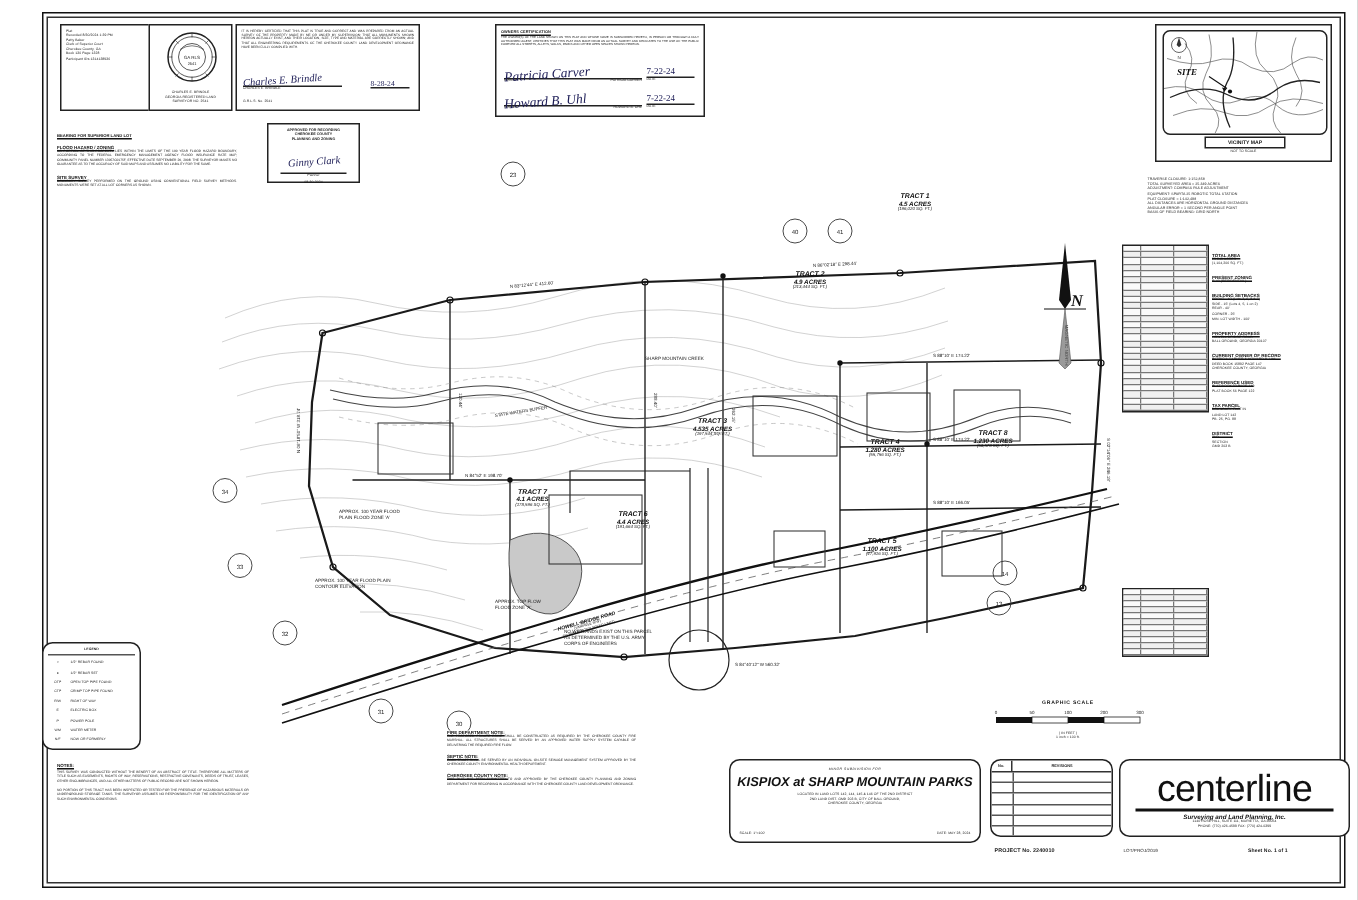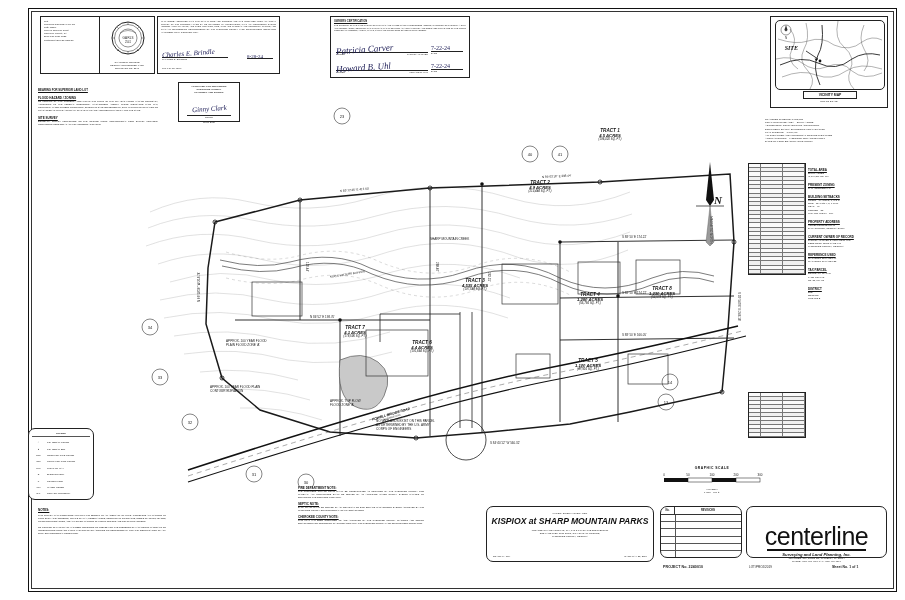--- a/index.html
+++ b/index.html
@@ -726,21 +726,21 @@
           <div style="flex: 1 1 0%;"></div>
         </div>
         <div style="display: flex; height: 6.2px; border-bottom: 0.5px solid rgb(85, 85, 85);">
           <div style="width: 14px; border-right: 0.5px solid rgb(85, 85, 85);"></div>
           <div style="flex: 1 1 0%;"></div>
         </div>
       </div>
   </div>
   <div class="tiny" style="position:absolute;left:663px;top:566px;font-weight:bold;font-size:3.6px;">PROJECT No. 2240010</div>
 
-  <div class="rbox" style="left:746px;top:506px;width:141px;height:52px;padding:12px;">
+  <div class="rbox" style="left:746px;top:506px;width:154px;height:52px;padding:2px;">
     <div class="logo ctr" style="margin-top:5px;">centerline</div>
     <div style="height:1.6px;background:#111;margin:0 8px;"></div>
     <div class="t4 ctr" style="font-style:italic;font-weight:bold;margin-top:1.5px;">Surveying and Land Planning, Inc.</div>
     <div class="tiny ctr">1140 ROSE HILL, SUITE 111, MARIETTA, GA 30064</div>
     <div class="tiny ctr">PHONE: (770) 426-4599    FAX: (770) 424-0399</div>
   </div>
   <div class="tiny" style="position:absolute;left:749px;top:566px;font-size:3px;">LOT/PROJ/2019</div>
   <div class="tiny" style="position:absolute;left:832px;top:566px;font-weight:bold;font-size:3.4px;">Sheet No. 1 of 1</div>
 
   <div>

